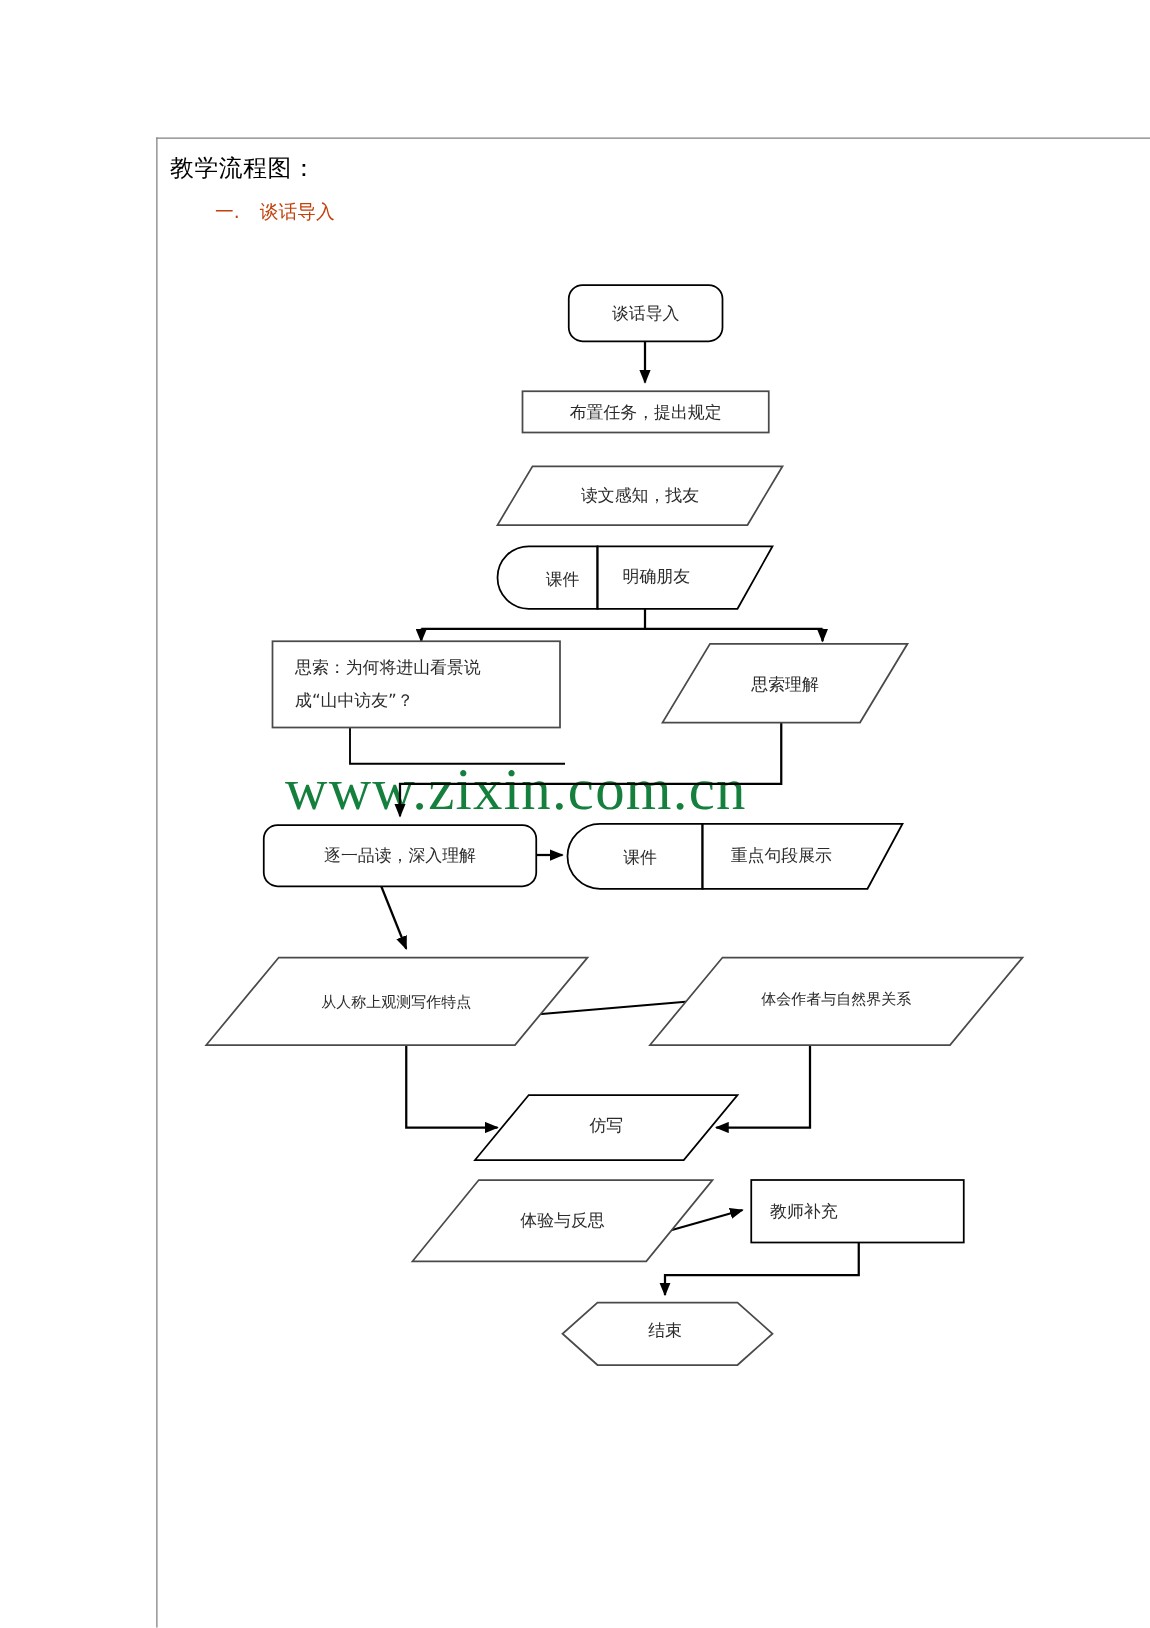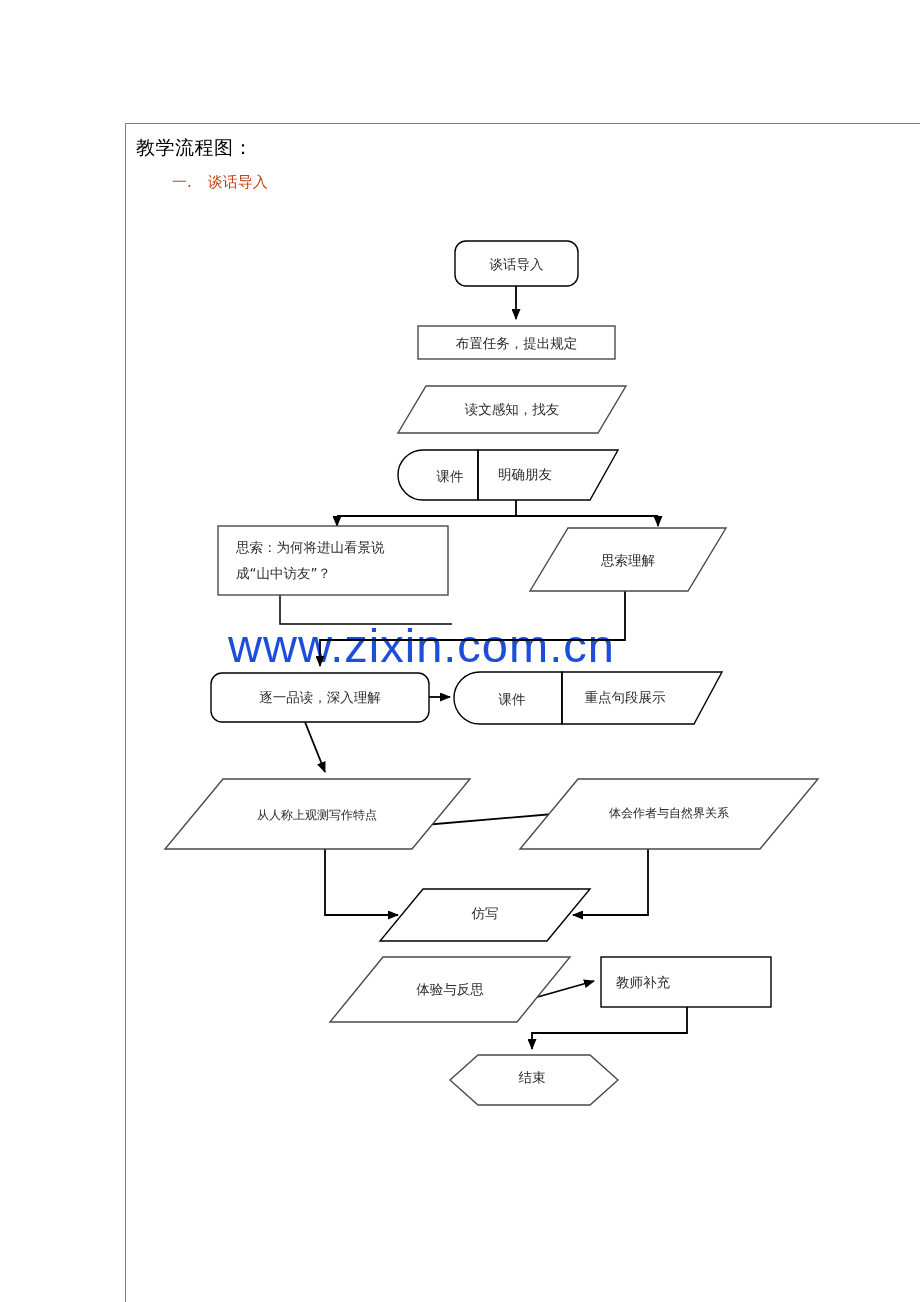--- a/index.html
+++ b/index.html
@@ -13,21 +13,20 @@
     position: relative;
     font-family: "DejaVu Sans", "Liberation Sans", sans-serif;
     overflow: hidden;
   }
   #page {
     position: absolute;
     left: 0; top: 0;
     width: 920px;
     height: 1268px;
     background: #fff;
-    margin-top: 13px;
   }
   
   #table-left-border {
     position: absolute;
     left: 125px;
     top: 110px;
     width: 1px;
     height: 1192px;
     background: #808080;
   }
@@ -55,23 +54,23 @@
     font-size: 15px;
     color: #c2410c;
     white-space: nowrap;
   }
   #subheading .num { margin-right: 16px; }
   #watermark {
     position: absolute;
     left: 228px;
     top: 605px;
     font-size: 47px;
-    color: #1d4ed8;
+    color: #15803d;
     letter-spacing: 1px;
-    font-family: Liberation Sans, sans-serif;
+    font-family: Liberation Serif, serif;
     user-select: none;
     white-space: nowrap;
   }
   #flow {
     position: absolute;
     left: 0;
     top: 0;
   }
   .shape-stroke {
     fill: #ffffff;

